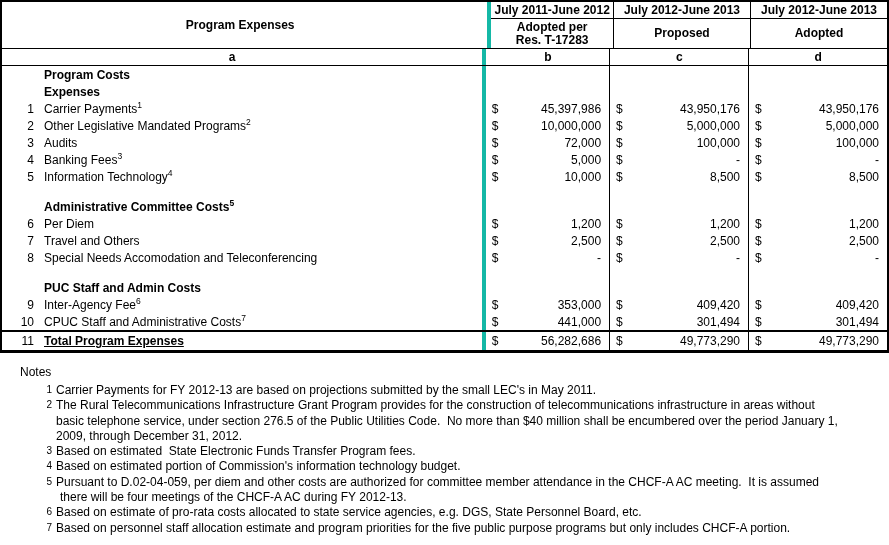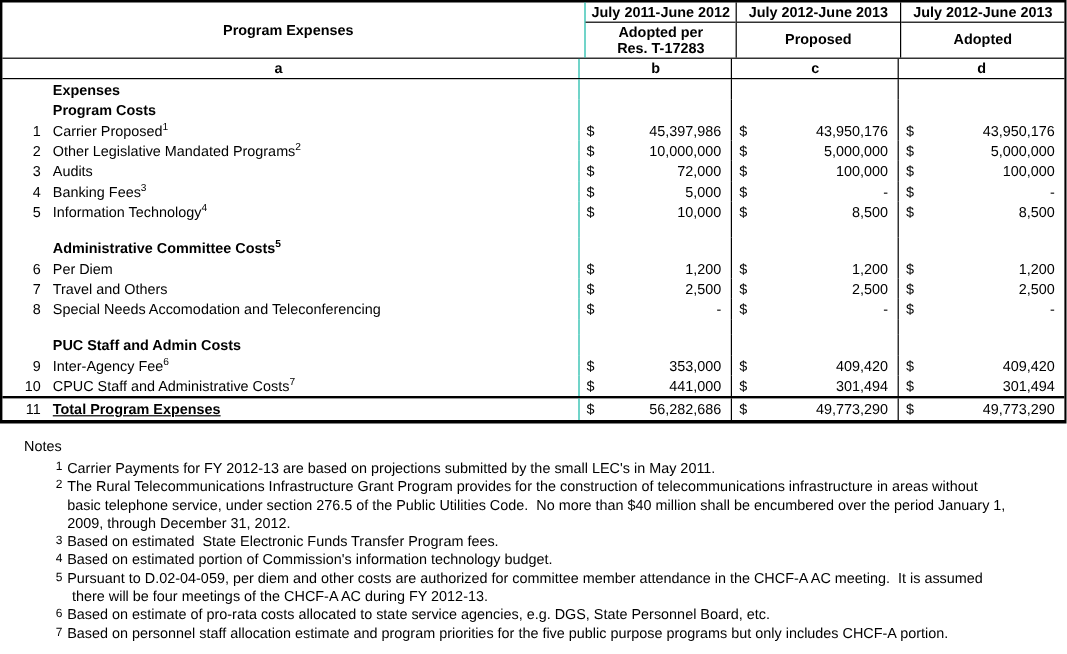--- a/index.html
+++ b/index.html
@@ -6,21 +6,21 @@
   .sheet{
     position:relative;width:889px;height:545px;background:#ffffff;
     font-family:"Liberation Sans", sans-serif;color:#000;overflow:hidden;
   }
   .table{
     position:absolute;left:0;top:0;width:889px;
     border:2px solid #000;border-bottom-width:3px;box-sizing:border-box;
     background:#fff;
   }
   .col-a{width:471px;box-sizing:border-box;}
-  .col-b{width:130px;border-left:1px solid #14b8a6;box-sizing:border-box;margin-left:20px;}
+  .col-b{width:130px;border-left:4px solid #14b8a6;box-sizing:border-box;margin-left:20px;}
   .col-c{width:142px;border-left:1px solid #000;box-sizing:border-box;}
   .col-d{width:142px;border-left:1px solid #000;box-sizing:border-box;}
 
   
   .hdr-row{display:flex;height:46px;border-bottom:1px solid #000;}
   .hdr-a{display:flex;align-items:center;justify-content:center;font-weight:bold;font-size:12px;margin-left:11px;}
   .hdr-col{display:flex;flex-direction:column;}
   .period{height:17px;border-bottom:1px solid #000;display:flex;align-items:center;justify-content:center;font-weight:bold;font-size:12px;box-sizing:border-box;}
   .sub{flex:1;display:flex;align-items:center;justify-content:center;text-align:center;font-weight:bold;font-size:12px;line-height:13px;white-space:pre-line;}
 
@@ -80,41 +80,41 @@
       <div class="col-b cell">b</div>
       <div class="col-c cell">c</div>
       <div class="col-d cell">d</div>
     </div>
 
     <div class="body">
 
       <div class="tr">
         <div class="col-a td-a">
             <span class="num"></span>
+            <span class="lbl bold"><span>Program Costs</span></span>
+          </div>
+        <div class="col-b"></div>
+          <div class="col-c"></div>
+          <div class="col-d"></div>
+      </div>
+
+      <div class="tr">
+        <div class="col-a td-a">
+            <span class="num"></span>
             <span class="lbl bold"><span>Expenses</span></span>
           </div>
         <div class="col-b"></div>
           <div class="col-c"></div>
           <div class="col-d"></div>
       </div>
 
       <div class="tr">
         <div class="col-a td-a">
-            <span class="num"></span>
-            <span class="lbl bold"><span>Program Costs</span></span>
-          </div>
-        <div class="col-b"></div>
-          <div class="col-c"></div>
-          <div class="col-d"></div>
-      </div>
-
-      <div class="tr">
-        <div class="col-a td-a">
           <span class="num">1</span>
-          <span class="lbl"><span>Carrier Proposed</span><sup>1</sup></span>
+          <span class="lbl"><span>Carrier Payments</span><sup>1</sup></span>
         </div>
         <div class="col-b td-money">
             <span class="cur">$</span>
             <span class="amt">45,397,986</span>
           </div>
         <div class="col-c td-money">
             <span class="cur">$</span>
             <span class="amt">43,950,176</span>
           </div>
         <div class="col-d td-money">

